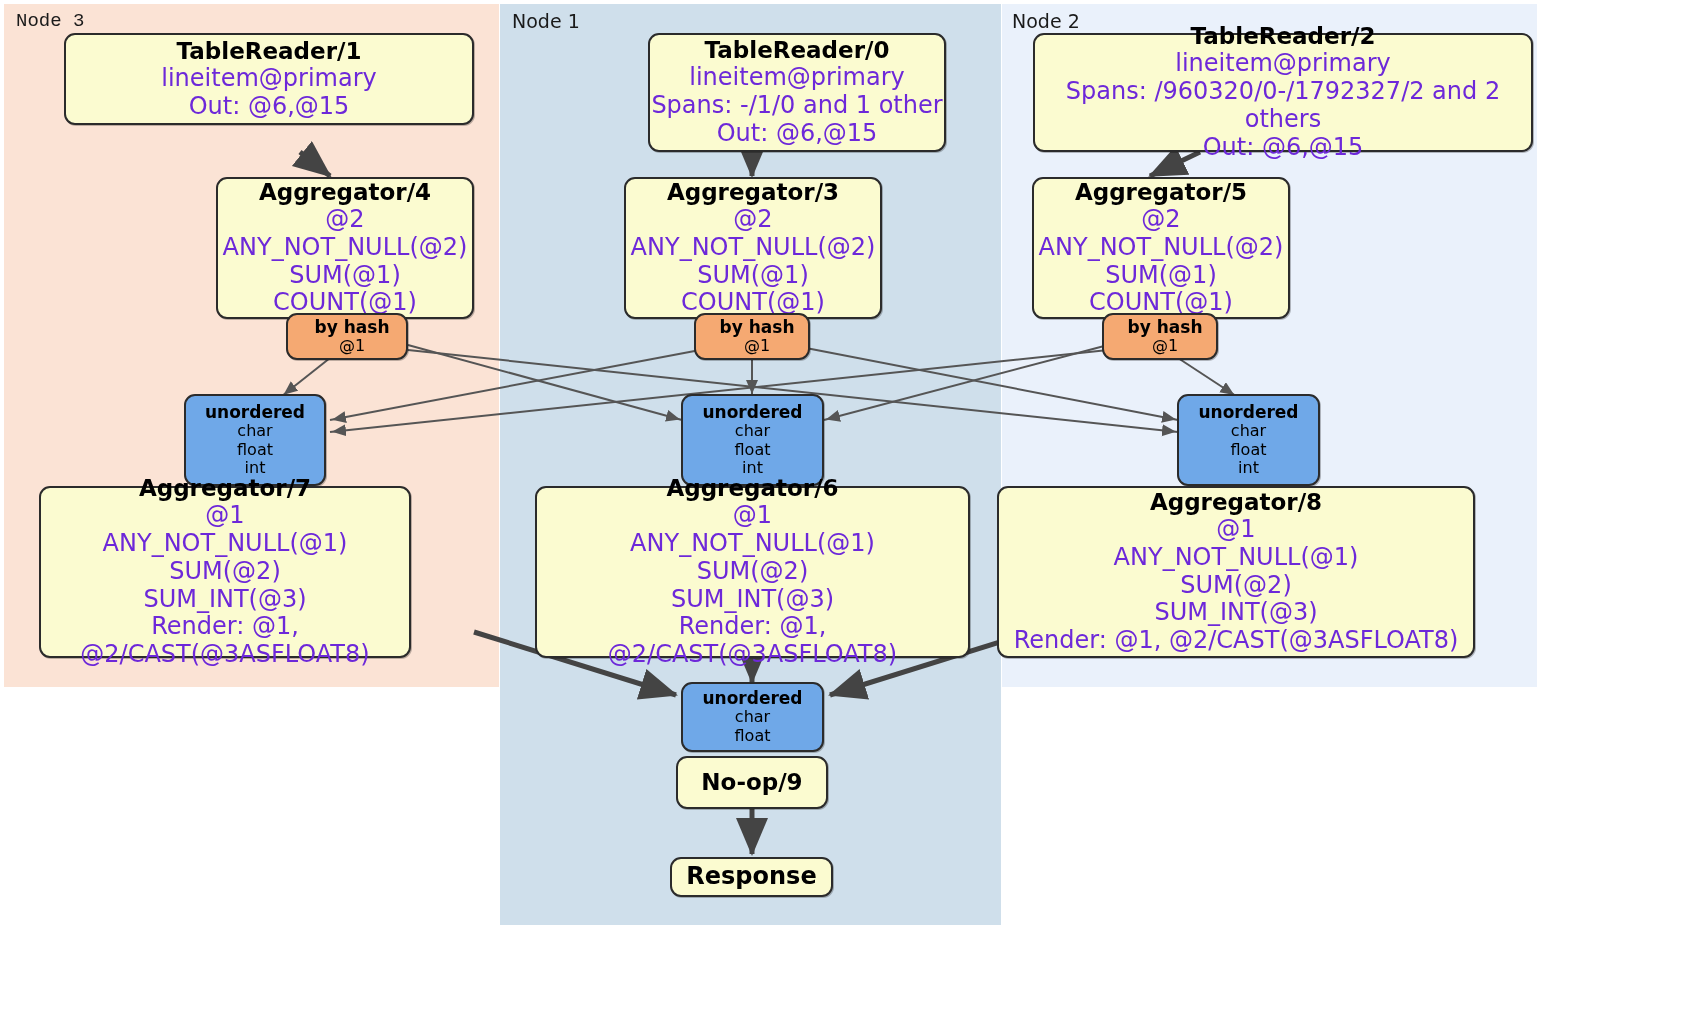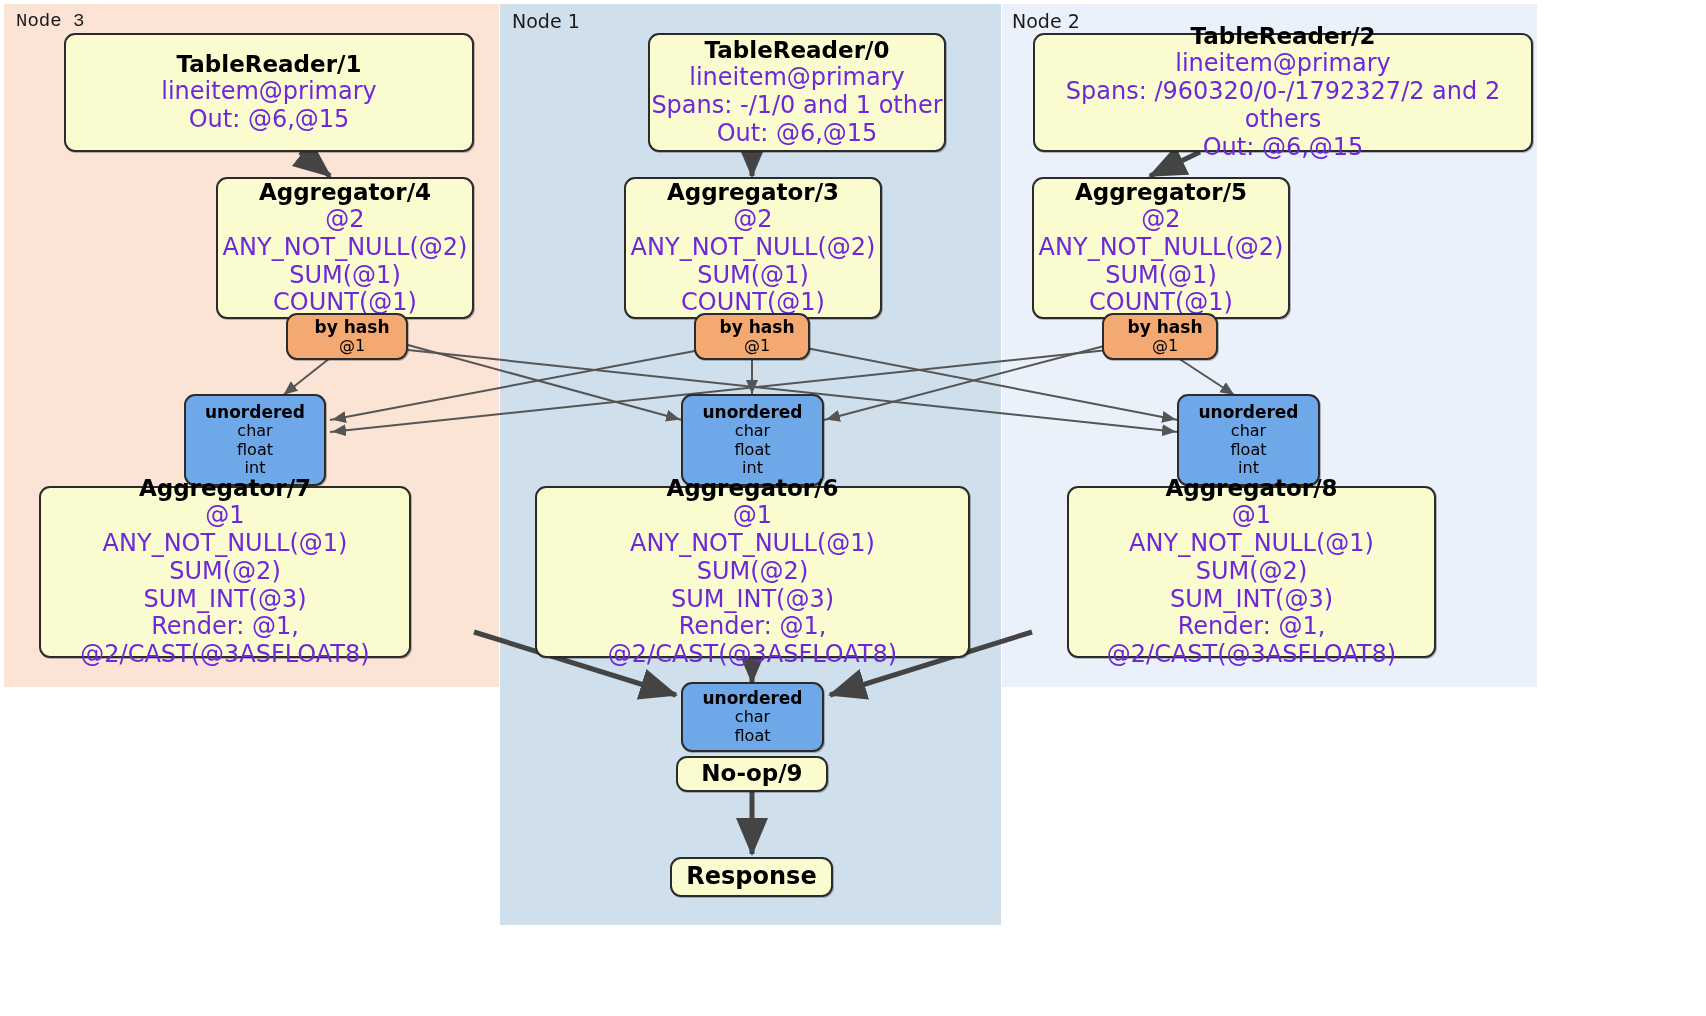--- a/index.html
+++ b/index.html
@@ -73,21 +73,21 @@
     <path d="M752,478 L752,488" stroke="#555" stroke-width="2" fill="none"></path>
     <path d="M1248,478 L1248,488" stroke="#555" stroke-width="2" fill="none"></path>
 
     <path d="M474,632 L676,695" stroke="#444" stroke-width="5" fill="none" marker-end="url(#ah)"></path>
     <path d="M752,658 L752,682" stroke="#444" stroke-width="5" fill="none" marker-end="url(#ah)"></path>
     <path d="M1032,632 L830,695" stroke="#444" stroke-width="5" fill="none" marker-end="url(#ah)"></path>
 
     <path d="M752,790 L752,854" stroke="#444" stroke-width="5" fill="none" marker-end="url(#ah)"></path>
   </svg>
 
-  <div class="node proc" style="left:64px;top:33px;width:410px;height:119px;">
+  <div class="node proc" style="left:64px;top:33px;width:410px;height:92px;">
     <div class="t-title">TableReader/1</div>
     <div class="t-line">lineitem@primary</div>
     <div class="t-line">Out: @6,@15</div>
   </div>
 
   <div class="node proc" style="left:604px;top:33px;width:298px;height:119px;margin-left:44px;">
     <div class="t-title">TableReader/0</div>
     <div class="t-line">lineitem@primary</div>
     <div class="t-line">Spans: -/1/0 and 1 other</div>
     <div class="t-line">Out: @6,@15</div>
@@ -171,36 +171,36 @@
 
   <div class="node proc" style="left:535px;top:486px;width:435px;height:172px;">
     <div class="t-title">Aggregator/6</div>
     <div class="t-line">@1</div>
     <div class="t-line">ANY_NOT_NULL(@1)</div>
     <div class="t-line">SUM(@2)</div>
     <div class="t-line">SUM_INT(@3)</div>
     <div class="t-line">Render: @1, @2/CAST(@3ASFLOAT8)</div>
   </div>
 
-  <div class="node proc" style="left:1067px;top:486px;width:369px;height:172px;">
+  <div class="node proc" style="left:997px;top:486px;width:478px;height:172px;">
     <div class="t-title">Aggregator/8</div>
     <div class="t-line">@1</div>
     <div class="t-line">ANY_NOT_NULL(@1)</div>
     <div class="t-line">SUM(@2)</div>
     <div class="t-line">SUM_INT(@3)</div>
     <div class="t-line">Render: @1, @2/CAST(@3ASFLOAT8)</div>
   </div>
 
   <div class="node sync" style="left:681px;top:682px;width:143px;height:70px;">
     <div class="t-title-sm">unordered</div>
     <div class="t-line-sm">char</div>
     <div class="t-line-sm">float</div>
   </div>
 
-  <div class="node proc" style="left:676px;top:756px;width:152px;height:36px;">
+  <div class="node proc" style="left:676px;top:756px;width:152px;height:53px;">
     <div class="t-title">No-op/9</div>
   </div>
 
   <div class="node proc" style="left:670px;top:857px;width:163px;height:40px;">
     <div class="t-title-resp">Response</div>
   </div>
 
 </div>
 
 </body></html>

